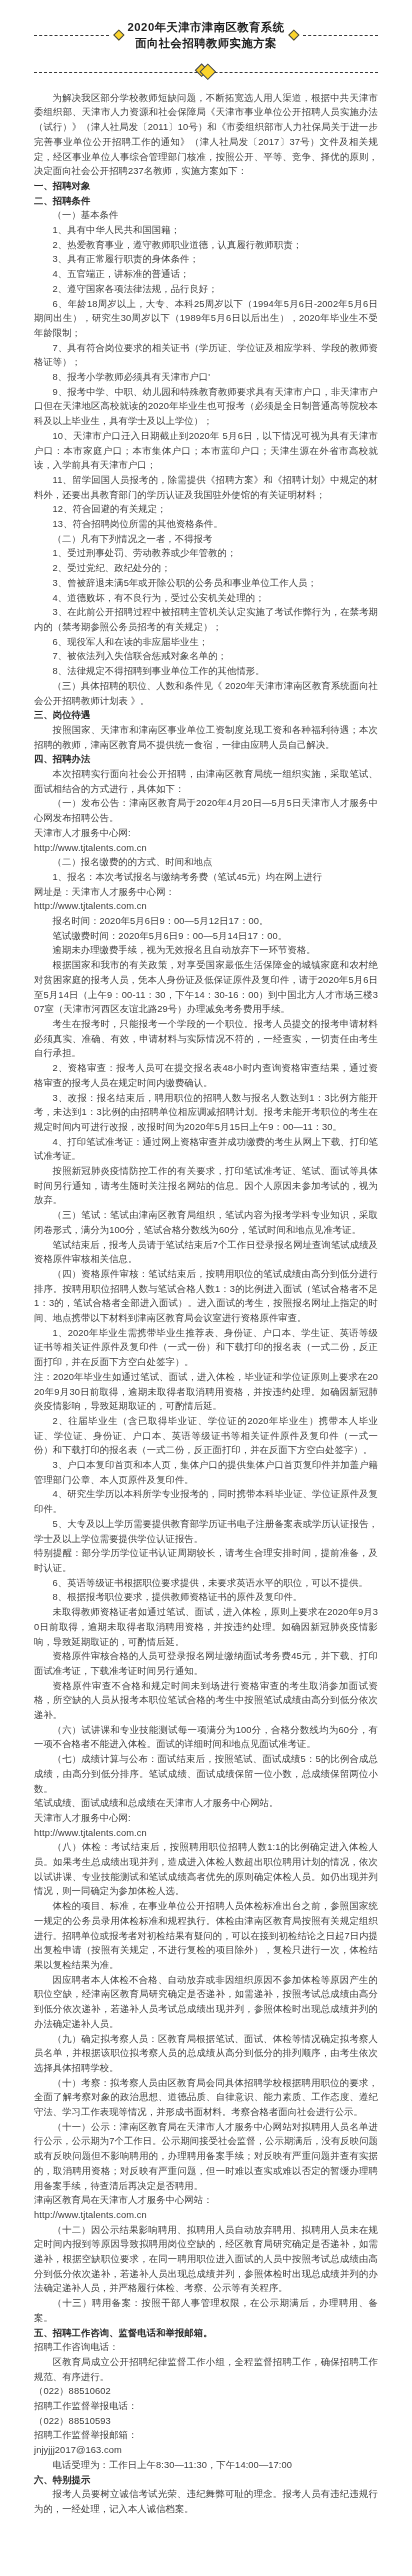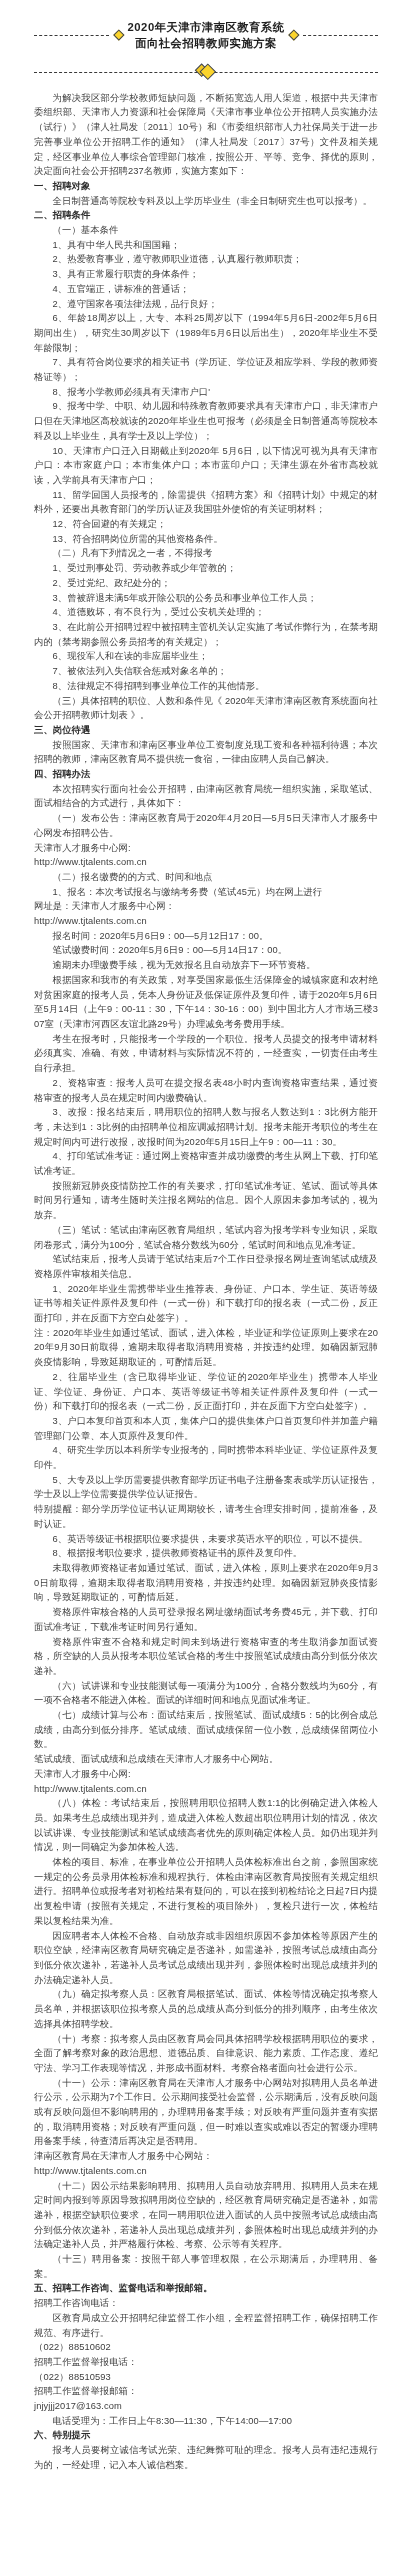--- a/index.html
+++ b/index.html
@@ -78,21 +78,20 @@
         <rect x="12" y="9" width="17" height="17" transform="rotate(45 20.5 17.5)" fill="#F2C927" stroke="#3d4350" stroke-width="2"></rect>
         <rect x="22" y="10" width="21" height="21" transform="rotate(45 32.5 20.5)" fill="#FBD42C" stroke="#3d4350" stroke-width="2"></rect>
       </svg>
     </div>
   </header>
 
   <main id="doc-body" class="doc-body">
 
   <p class="para p-indent">为解决我区部分学校教师短缺问题，不断拓宽选人用人渠道，根据中共天津市委组织部、天津市人力资源和社会保障局《天津市事业单位公开招聘人员实施办法（试行）》（津人社局发〔2011〕10号）和《市委组织部市人力社保局关于进一步完善事业单位公开招聘工作的通知》（津人社局发〔2017〕37号）文件及相关规定，经区事业单位人事综合管理部门核准，按照公开、平等、竞争、择优的原则，决定面向社会公开招聘237名教师，实施方案如下：</p>
       <p class="para p-heading">一、招聘对象</p>
-      <p class="para p-indent">全日制普通高等院校专科及以上学历毕业生（非全日制研究生也可以报考）。</p>
       <p class="para p-heading">二、招聘条件</p>
       <p class="para p-indent">（一）基本条件</p>
       <p class="para p-indent">1、具有中华人民共和国国籍；</p>
       <p class="para p-indent">2、热爱教育事业，遵守教师职业道德，认真履行教师职责；</p>
       <p class="para p-indent">3、具有正常履行职责的身体条件；</p>
       <p class="para p-indent">4、五官端正，讲标准的普通话；</p>
       <p class="para p-indent">2、遵守国家各项法律法规，品行良好；</p>
       <p class="para p-indent">6、年龄18周岁以上，大专、本科25周岁以下（1994年5月6日-2002年5月6日期间出生），研究生30周岁以下（1989年5月6日以后出生），2020年毕业生不受年龄限制；</p>
       <p class="para p-indent">7、具有符合岗位要求的相关证书（学历证、学位证及相应学科、学段的教师资格证等）；</p>
       <p class="para p-indent">8、报考小学教师必须具有天津市户口'</p>
@@ -126,20 +125,21 @@
       <p class="para p-indent">笔试缴费时间：2020年5月6日9：00—5月14日17：00。</p>
       <p class="para p-indent">逾期未办理缴费手续，视为无效报名且自动放弃下一环节资格。</p>
       <p class="para p-indent">根据国家和我市的有关政策，对享受国家最低生活保障金的城镇家庭和农村绝对贫困家庭的报考人员，凭本人身份证及低保证原件及复印件，请于2020年5月6日至5月14日（上午9：00-11：30，下午14：30-16：00）到中国北方人才市场三楼307室（天津市河西区友谊北路29号）办理减免考务费用手续。</p>
       <p class="para p-indent">考生在报考时，只能报考一个学段的一个职位。报考人员提交的报考申请材料必须真实、准确、有效，申请材料与实际情况不符的，一经查实，一切责任由考生自行承担。</p>
       <p class="para p-indent">2、资格审查：报考人员可在提交报名表48小时内查询资格审查结果，通过资格审查的报考人员在规定时间内缴费确认。</p>
       <p class="para p-indent">3、改报：报名结束后，聘用职位的招聘人数与报名人数达到1：3比例方能开考，未达到1：3比例的由招聘单位相应调减招聘计划。报考未能开考职位的考生在规定时间内可进行改报，改报时间为2020年5月15日上午9：00—11：30。</p>
       <p class="para p-indent">4、打印笔试准考证：通过网上资格审查并成功缴费的考生从网上下载、打印笔试准考证。</p>
       <p class="para p-indent">按照新冠肺炎疫情防控工作的有关要求，打印笔试准考证、笔试、面试等具体时间另行通知，请考生随时关注报名网站的信息。因个人原因未参加考试的，视为放弃。</p>
       <p class="para p-indent">（三）笔试：笔试由津南区教育局组织，笔试内容为报考学科专业知识，采取闭卷形式，满分为100分，笔试合格分数线为60分，笔试时间和地点见准考证。</p>
       <p class="para p-indent">笔试结束后，报考人员请于笔试结束后7个工作日登录报名网址查询笔试成绩及资格原件审核相关信息。</p>
+      <p class="para p-indent">（四）资格原件审核：笔试结束后，按聘用职位的笔试成绩由高分到低分进行排序。按聘用职位招聘人数与笔试合格人数1：3的比例进入面试（笔试合格者不足1：3的，笔试合格者全部进入面试）。进入面试的考生，按照报名网址上指定的时间、地点携带以下材料到津南区教育局会议室进行资格原件审查。</p>
       <p class="para p-indent">1、2020年毕业生需携带毕业生推荐表、身份证、户口本、学生证、英语等级证书等相关证件原件及复印件（一式一份）和下载打印的报名表（一式二份，反正面打印，并在反面下方空白处签字）。</p>
       <p class="para p-flush">注：2020年毕业生如通过笔试、面试，进入体检，毕业证和学位证原则上要求在2020年9月30日前取得，逾期未取得者取消聘用资格，并按违约处理。如确因新冠肺炎疫情影响，导致延期取证的，可酌情后延。</p>
       <p class="para p-indent">2、往届毕业生（含已取得毕业证、学位证的2020年毕业生）携带本人毕业证、学位证、身份证、户口本、英语等级证书等相关证件原件及复印件（一式一份）和下载打印的报名表（一式二份，反正面打印，并在反面下方空白处签字）。</p>
       <p class="para p-indent">3、户口本复印首页和本人页，集体户口的提供集体户口首页复印件并加盖户籍管理部门公章、本人页原件及复印件。</p>
       <p class="para p-indent">4、研究生学历以本科所学专业报考的，同时携带本科毕业证、学位证原件及复印件。</p>
       <p class="para p-indent">5、大专及以上学历需要提供教育部学历证书电子注册备案表或学历认证报告，学士及以上学位需要提供学位认证报告。</p>
       <p class="para p-flush">特别提醒：部分学历学位证书认证周期较长，请考生合理安排时间，提前准备，及时认证。</p>
       <p class="para p-indent">6、英语等级证书根据职位要求提供，未要求英语水平的职位，可以不提供。</p>
       <p class="para p-indent">8、根据报考职位要求，提供教师资格证书的原件及复印件。</p>
       <p class="para p-indent">未取得教师资格证者如通过笔试、面试，进入体检，原则上要求在2020年9月30日前取得，逾期未取得者取消聘用资格，并按违约处理。如确因新冠肺炎疫情影响，导致延期取证的，可酌情后延。</p>

